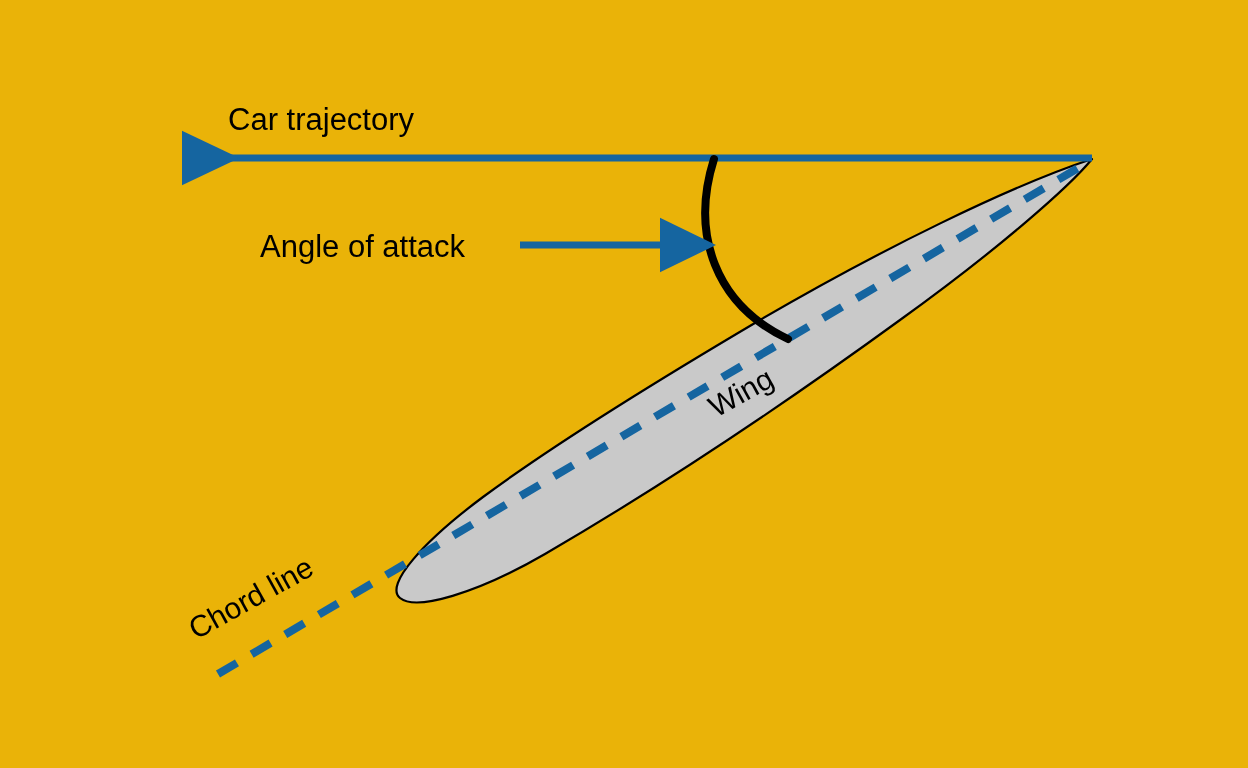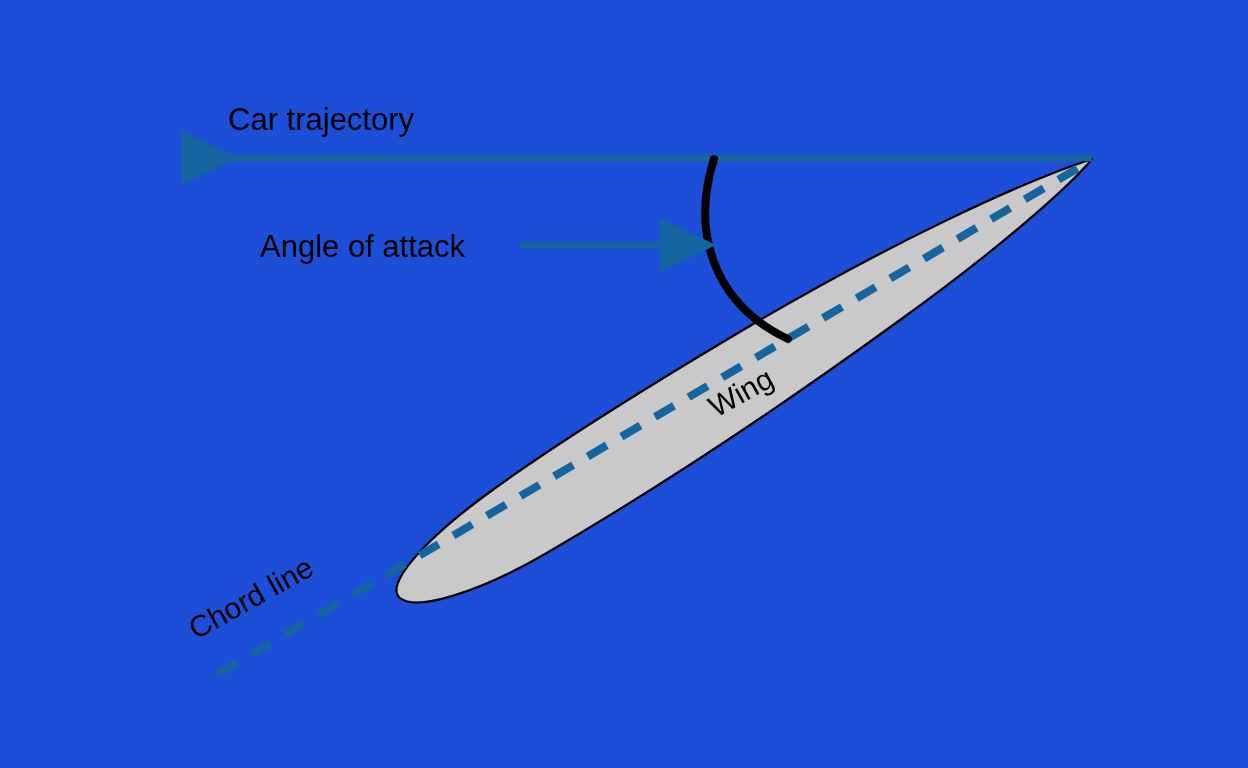--- a/index.html
+++ b/index.html
@@ -10,21 +10,21 @@
   body {
     width: 1248px;
     height: 768px;
     overflow: hidden;
     font-family: "Liberation Sans", sans-serif;
   }
   #diagram-root {
     position: relative;
     width: 1248px;
     height: 768px;
-    background: #1d4ed8;
+    background: #eab308;
   }
   #diagram-svg {
     position: absolute;
     left: 0;
     top: 0;
     width: 1248px;
     height: 768px;
     display: block;
   }
   .diagram-label {

